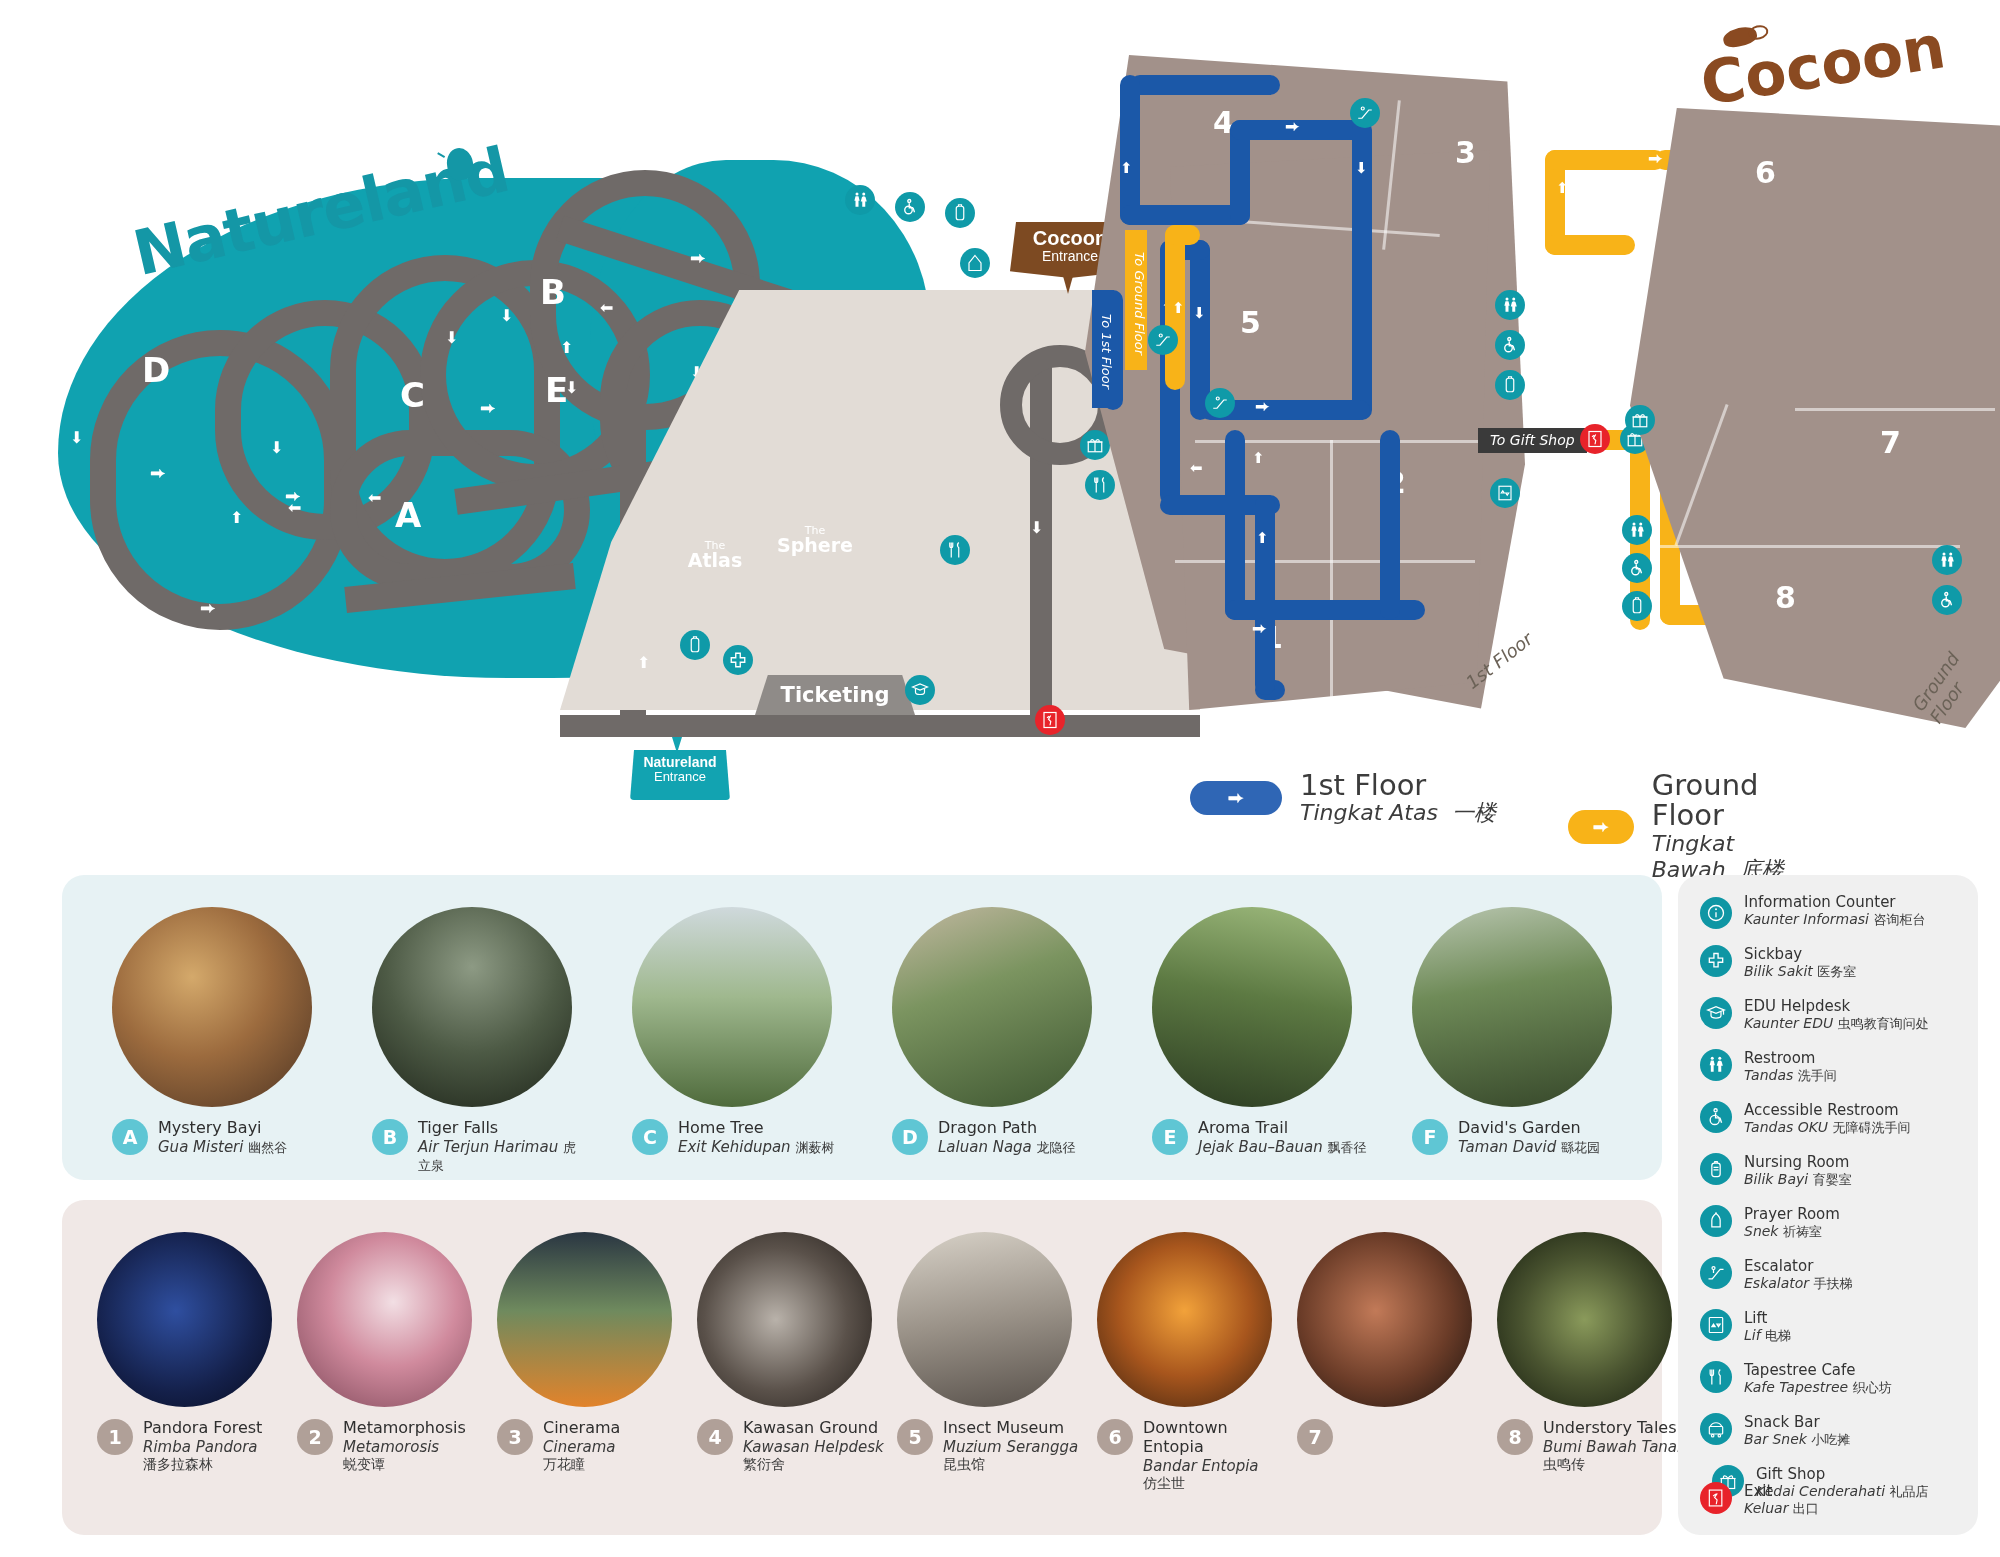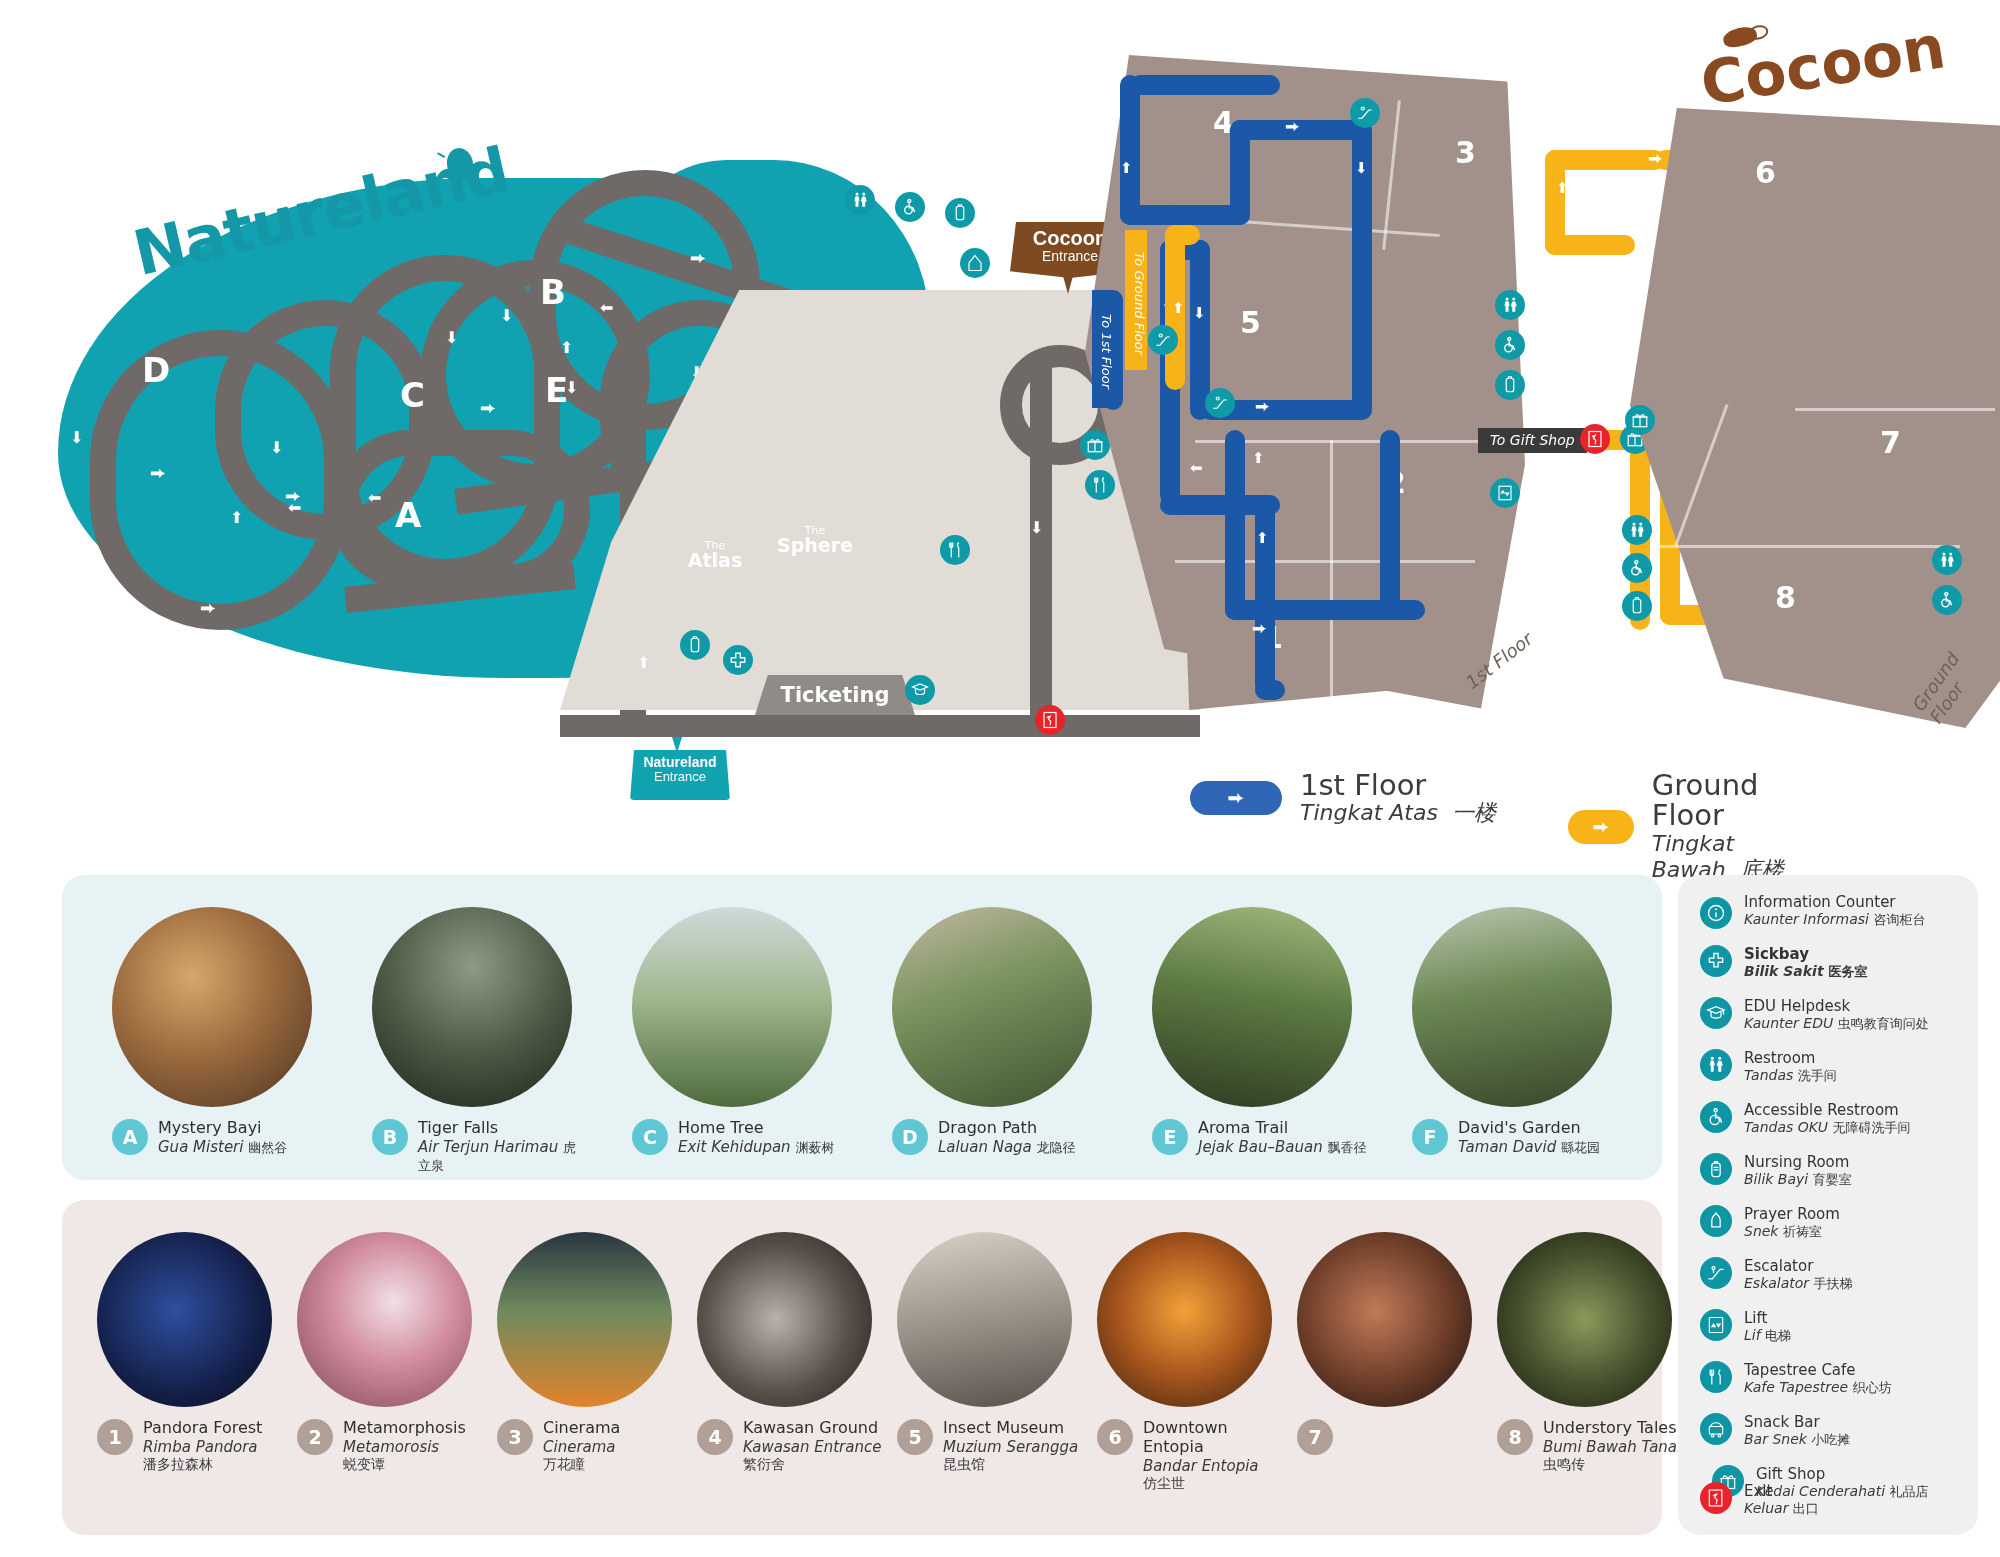--- a/index.html
+++ b/index.html
@@ -726,21 +726,21 @@
     </div>
 
     <div class="card" style="left:635px; top:32px; width:190px;">
       <div class="card-img" style="width:175px;height:175px;">
         <div class="ph" style="background:radial-gradient(circle at 45% 50%, #b9b2aa 0%, #5a514a 55%, #201b17 100%);"></div>
       </div>
       <div class="card-row">
         <div class="badge brown">4</div>
         <div class="card-txt">
           <div class="name">Kawasan Ground</div>
-          <div class="sub">Kawasan Entrance</div>
+          <div class="sub">Kawasan Helpdesk</div>
           <div class="cn">繁衍舍</div>
         </div>
       </div>
     </div>
 
     <div class="card" style="left:835px; top:32px; width:190px;">
       <div class="card-img" style="width:175px;height:175px;">
         <div class="ph" style="background:linear-gradient(170deg,#d8d2c8 0%, #9a9288 50%, #57504a 100%);"></div>
       </div>
       <div class="card-row">
@@ -800,21 +800,21 @@
             <path d="M12 11v6"></path>
             <circle cx="12" cy="7.5" r="1.1" fill="#fff" stroke="none"></circle>
           </svg>
       </div>
       <div class="leg-txt">
         <div class="en">Information Counter</div>
         <div class="ms"><span>Kaunter Informasi</span> <span class="cn-inline">咨询柜台</span></div>
       </div>
     </div>
 
-    <div class="leg-item" style="left:22px; top:70px;font-weight:bold;">
+    <div class="leg-item" style="left:22px; top:70px;">
       <div class="leg-ico">
         <svg viewBox="0 0 24 24" fill="none" stroke="#fff" stroke-width="1.6">
             <path d="M9.5 3h5v5.5H20v5h-5.5V19h-5v-5.5H4v-5h5.5z"></path>
           </svg>
       </div>
       <div class="leg-txt">
         <div class="en">Sickbay</div>
         <div class="ms"><span>Bilik Sakit</span> <span class="cn-inline">医务室</span></div>
       </div>
     </div>

